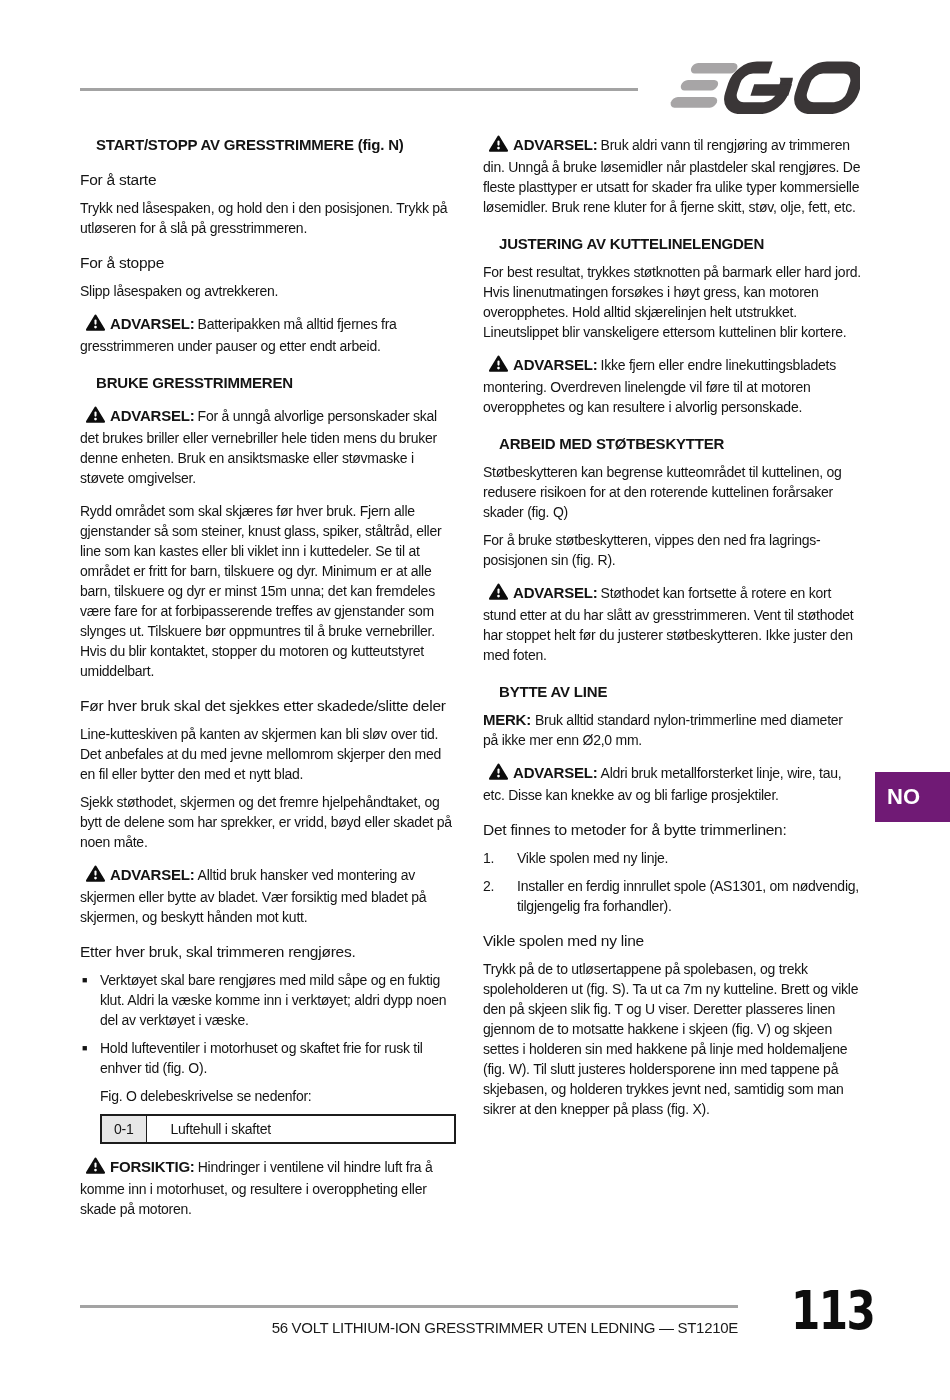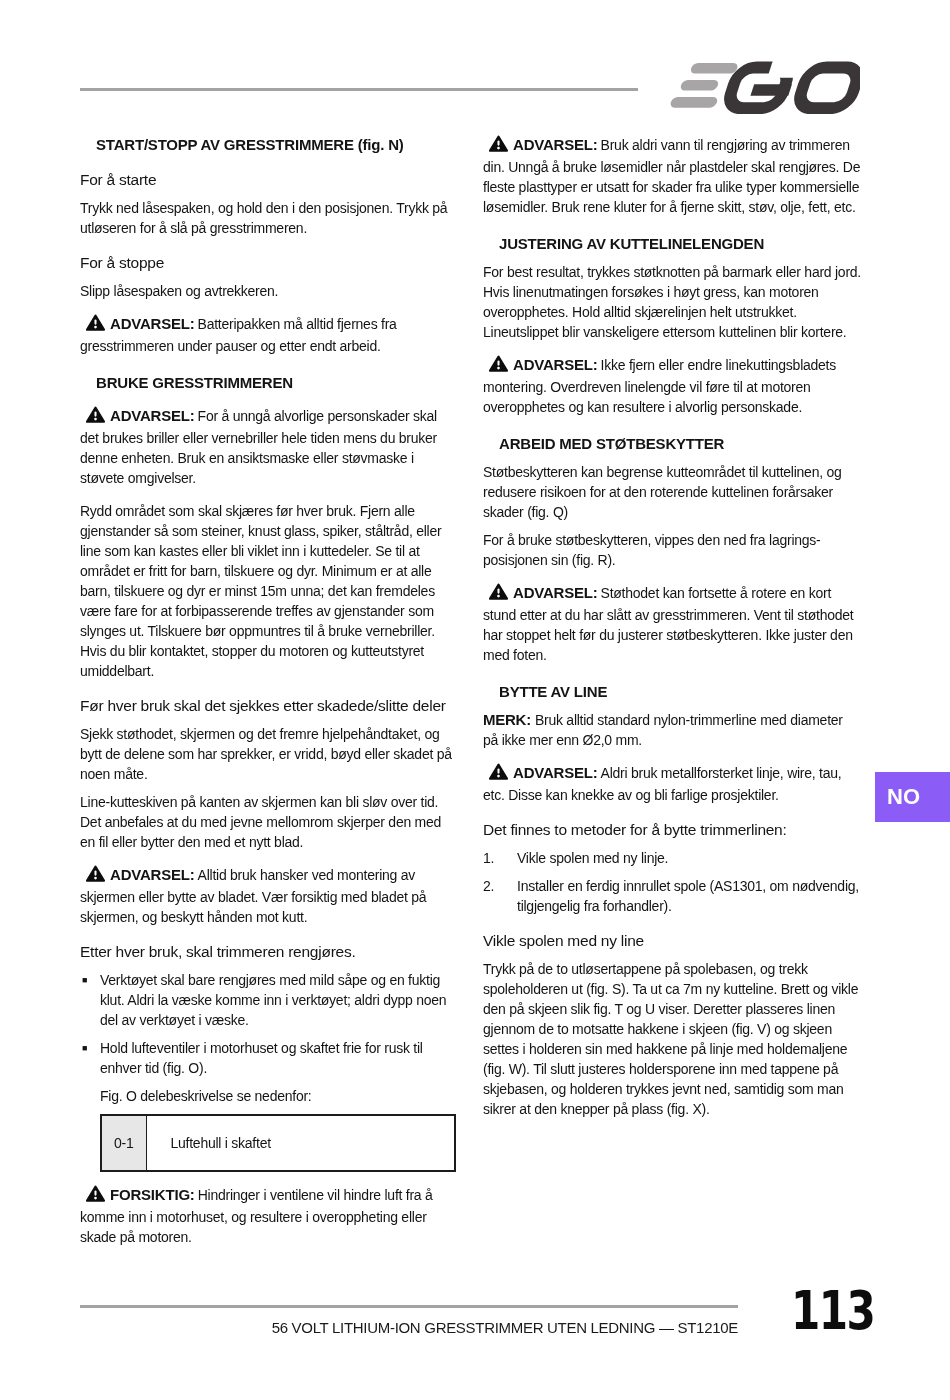--- a/index.html
+++ b/index.html
@@ -26,22 +26,22 @@
   ul.bullets { list-style:none; margin:8px 0; padding:0; }
   ul.bullets li { position:relative; padding-left:20px; margin:8px 0; }
   ul.bullets li::before { content:"■"; position:absolute; left:2px; top:0; font-size:9px; }
   ol.steps { list-style:none; margin:8px 0; padding:0; }
   ol.steps li { display:flex; margin:8px 0; }
   ol.steps .num { flex:0 0 34px; }
   ol.steps .txt { flex:1; }
   .fig-caption { margin-left:20px; }
   table.parts { border-collapse:collapse; margin:4px 0 12px 20px; width:356px; border:2px solid #1c1c1c; }
   table.parts td { border:1px solid #1c1c1c; padding:0 24px; height:21px; font-size:14px; }
-  table.parts td.num { width:45px; text-align:center; background:#e7e7e7; padding:17px 4px; }
-  .lang-tab { position:absolute; left:875px; top:772px; width:75px; height:50px; background:#8b5cf6;
+  table.parts td.num { width:45px; text-align:center; background:#e7e7e7; padding:3px 4px; }
+  .lang-tab { position:absolute; left:875px; top:772px; width:75px; height:50px; background:#701a75;
               color:#fff; font-weight:bold; font-size:22px; line-height:50px; padding-left:12px; letter-spacing:0; }
   .ftr-rule { position:absolute; left:80px; top:1305px; width:658px; height:3px; background:#a3a3a3; }
   .ftr-text { position:absolute; left:80px; top:1318px; width:658px; text-align:right;
               font-size:15px; letter-spacing:-0.3px; color:#1a1a1a; }
   .page-num { position:absolute; left:780px; top:1283px; width:100px; text-align:center;
               font-family:"DejaVu Sans", sans-serif; font-weight:bold; font-size:54px; line-height:56px;
               transform:scaleX(0.78); transform-origin:center; letter-spacing:-2px; color:#0d0d0d; }
 </style>
 </head>
 <body>
@@ -78,22 +78,22 @@
 
   <p class="warning"><span class="w-icon"><svg width="19" height="17" viewBox="0 0 24 21">
           <path d="M12 2 L22.5 19.5 H1.5 Z" fill="#0d0d0d" stroke="#0d0d0d" stroke-width="3" stroke-linejoin="round"></path>
           <rect x="10.7" y="6.8" width="2.6" height="6.4" rx="1.3" fill="#fff"></rect>
           <circle cx="12" cy="16.3" r="1.7" fill="#fff"></circle>
         </svg></span><strong>ADVARSEL:</strong><span>For å unngå alvorlige personskader skal det brukes briller eller vernebriller hele tiden mens du bruker denne enheten. Bruk en ansiktsmaske eller støvmaske i støvete omgivelser.</span></p>
 
   <p>Rydd området som skal skjæres før hver bruk. Fjern alle gjenstander så som steiner, knust glass, spiker, ståltråd, eller line som kan kastes eller bli viklet inn i kuttedeler. Se til at området er fritt for barn, tilskuere og dyr. Minimum er at alle barn, tilskuere og dyr er minst 15m unna; det kan fremdeles være fare for at forbipasserende treffes av gjenstander som slynges ut. Tilskuere bør oppmuntres til å bruke vernebriller. Hvis du blir kontaktet, stopper du motoren og kutteutstyret umiddelbart.</p>
 
   <div class="h-sub">Før hver bruk skal det sjekkes etter skadede/slitte deler</div>
+  <p>Line-kutteskiven på kanten av skjermen kan bli sløv over tid. Det anbefales at du med jevne mellomrom skjerper den med en fil eller bytter den med et nytt blad.</p>
   <p>Sjekk støthodet, skjermen og det fremre hjelpehåndtaket, og bytt de delene som har sprekker, er vridd, bøyd eller skadet på noen måte.</p>
-  <p>Line-kutteskiven på kanten av skjermen kan bli sløv over tid. Det anbefales at du med jevne mellomrom skjerper den med en fil eller bytter den med et nytt blad.</p>
 
   <p class="warning"><span class="w-icon"><svg width="19" height="17" viewBox="0 0 24 21">
           <path d="M12 2 L22.5 19.5 H1.5 Z" fill="#0d0d0d" stroke="#0d0d0d" stroke-width="3" stroke-linejoin="round"></path>
           <rect x="10.7" y="6.8" width="2.6" height="6.4" rx="1.3" fill="#fff"></rect>
           <circle cx="12" cy="16.3" r="1.7" fill="#fff"></circle>
         </svg></span><strong>ADVARSEL:</strong><span>Alltid bruk hansker ved montering av skjermen eller bytte av bladet. Vær forsiktig med bladet på skjermen, og beskytt hånden mot kutt.</span></p>
 
   <div class="h-sub">Etter hver bruk, skal trimmeren rengjøres.</div>
   <ul class="bullets">
     <li>Verktøyet skal bare rengjøres med mild såpe og en fuktig klut. Aldri la væske komme inn i verktøyet; aldri dypp noen del av verktøyet i væske.</li>

